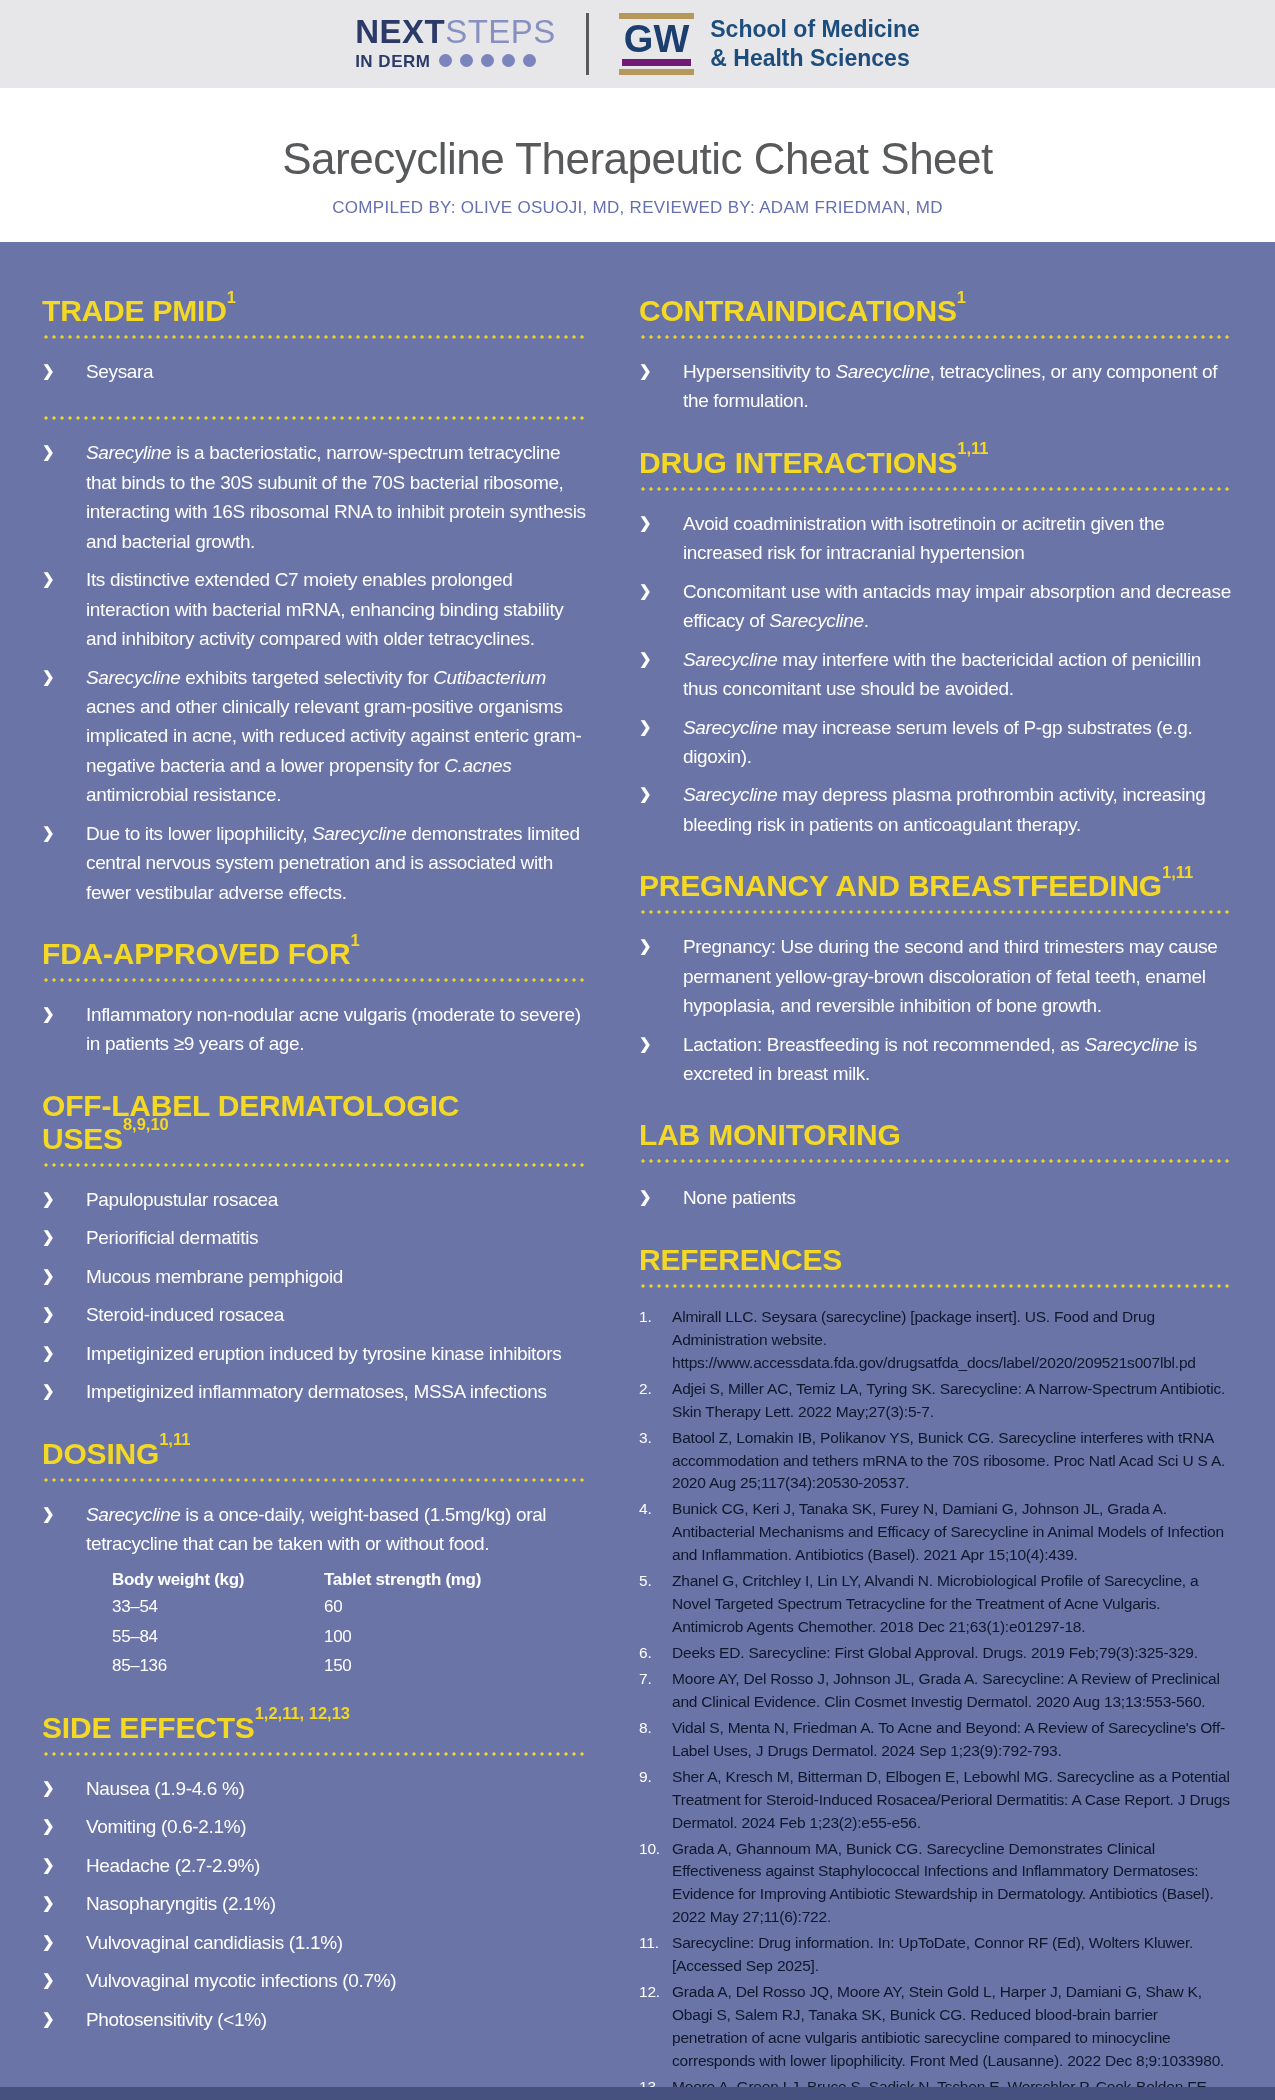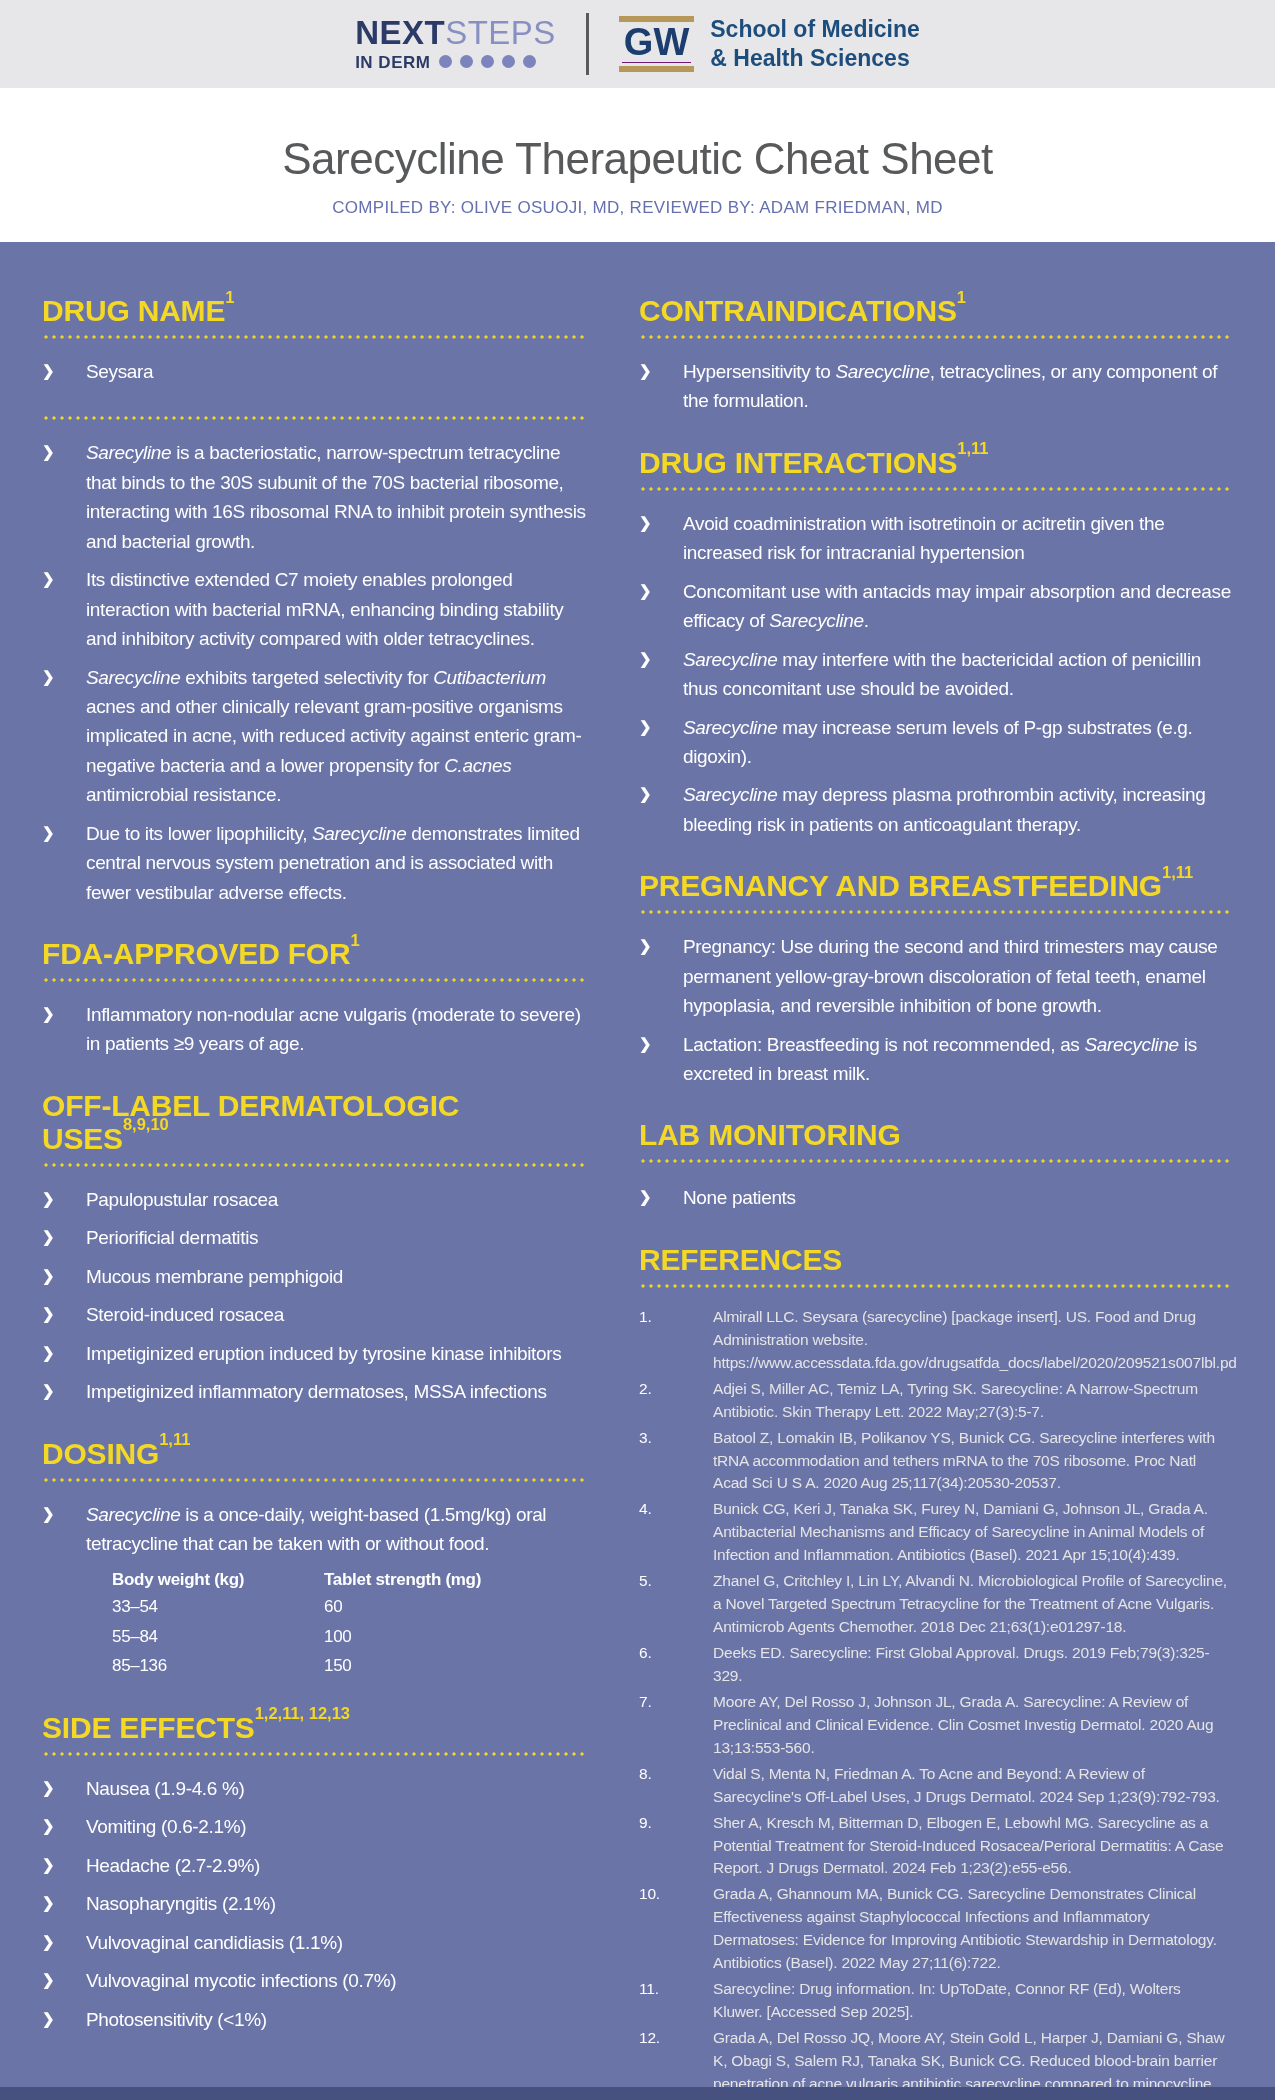--- a/index.html
+++ b/index.html
@@ -13,21 +13,21 @@
   .ns-line1 { font-size:33px; letter-spacing:0.5px; line-height:1; }
   .ns-bold { font-weight:800; color:#2c3a68; }
   .ns-light { font-weight:400; color:#8890c2; }
   .ns-line2 { display:flex; align-items:center; margin-top:4px; }
   .ns-derm { font-weight:800; font-size:17px; color:#2c3a68; letter-spacing:0.5px; margin-right:9px; }
   .ns-dot { width:13px; height:13px; border-radius:50%; background:#7b84bc; margin-right:8px; display:inline-block; }
   .logo-divider { width:3px; height:62px; background:#595a5c; margin:0 30px; }
   .gw-mark { display:flex; flex-direction:column; margin-right:16px; }
   .gw-bar { height:6px; background:#b6995a; }
   .gw-letters { font-weight:700; font-size:38px; color:#1c3e6e; line-height:1.05; text-align:center;
-                border-bottom:1px solid #701a75; margin:1px 3px 3px 3px; padding:0 2px; }
+                border-bottom:7px solid #701a75; margin:1px 3px 3px 3px; padding:0 2px; }
   .gw-name { font-size:23px; color:#1d4d7c; font-weight:600; line-height:1.25; }
 
   
   .title-band { height:154px; background:#ffffff; text-align:center; padding-top:26px; }
   .page-title { font-size:44px; font-weight:400; color:#58595b; letter-spacing:-0.5px;margin-top:20px; }
   .byline { margin-top:14px; font-size:17px; font-weight:400; color:#6670ae; letter-spacing:0.3px; }
 
   
   .main { background:#6a74a7; min-height:1826px; padding:52px 42px 30px 42px; }
   .columns { display:flex; gap:52px; }
@@ -52,21 +52,21 @@
   .dose-table { margin:12px 0 4px 70px; border-collapse:collapse; color:#ffffff;
                 font-size:17px; letter-spacing:-0.3px; }
   .dose-table th { text-align:left; font-weight:700; padding:0 0 2px 0; }
   .dose-table th:first-child, .dose-table td:first-child { width:212px; }
   .dose-table td { padding:2px 0; line-height:1.5; }
 
   
   .refs { list-style:none; margin-top:2px; }
   .ref-item { display:grid; grid-template-columns:33px 1fr; margin-bottom:3px; }
   .ref-num { color:#ffffff; font-size:15.5px; line-height:1.48; letter-spacing:-0.2px; }
-  .ref-text { color:#e5e5e5; font-size:15.5px; line-height:1.48; letter-spacing:-0.2px;margin-left:41px; }
+  .ref-text { color:#0f172a; font-size:15.5px; line-height:1.48; letter-spacing:-0.2px; }
 
   .sec-lab-monitoring .dotted { margin-bottom:20px; }
 
   
   .footer-strip { position:absolute; left:0; bottom:0; width:100%; height:13px; background:#46517f; }
 </style>
 </head>
 <body>
 
 <div class="top-band">
@@ -93,21 +93,21 @@
 
 <div class="title-band">
   <div class="page-title">Sarecycline Therapeutic Cheat Sheet</div>
   <div class="byline">COMPILED BY: OLIVE OSUOJI, MD, REVIEWED BY: ADAM FRIEDMAN, MD</div>
 </div>
 
 <div class="main">
   <div class="columns">
     <div class="col col-left">
   <section class="section sec-trade-name">
-    <h2 class="section-heading"><span class="heading-label">DRUG NAME</span><sup class="heading-sup">1</sup></h2>
+    <h2 class="section-heading"><span class="heading-label">TRADE PMID</span><sup class="heading-sup">1</sup></h2>
     <div class="dotted"></div>
     <ul class="bullets">
   <li class="bullet">
     <span class="chev">❯</span>
     <span class="bullet-text">Seysara</span>
   </li>
 </ul>
   </section>
 
   <section class="section sec-mechanism-of-action">

